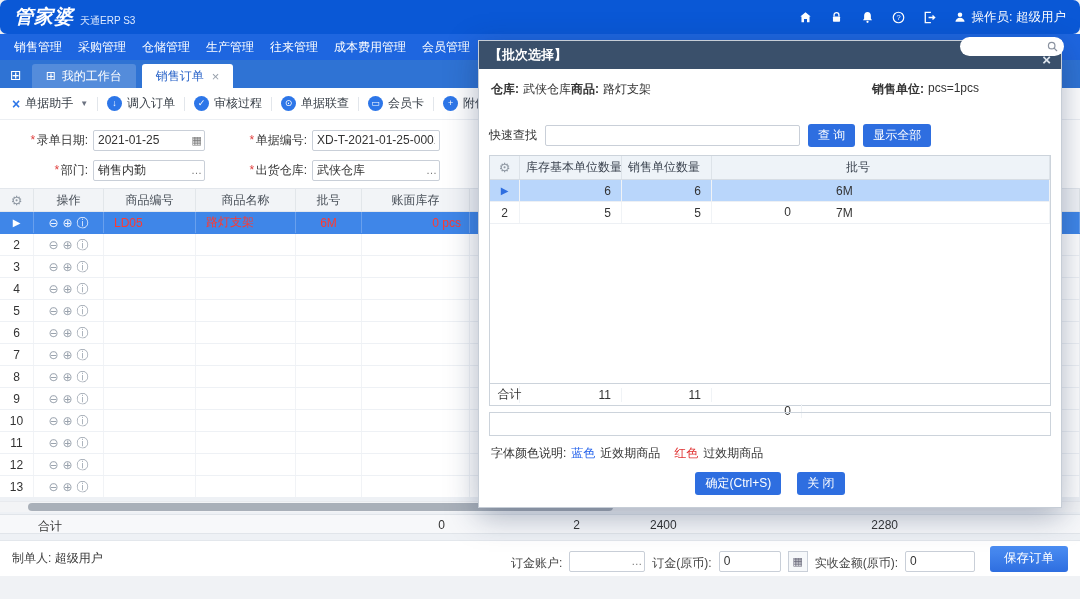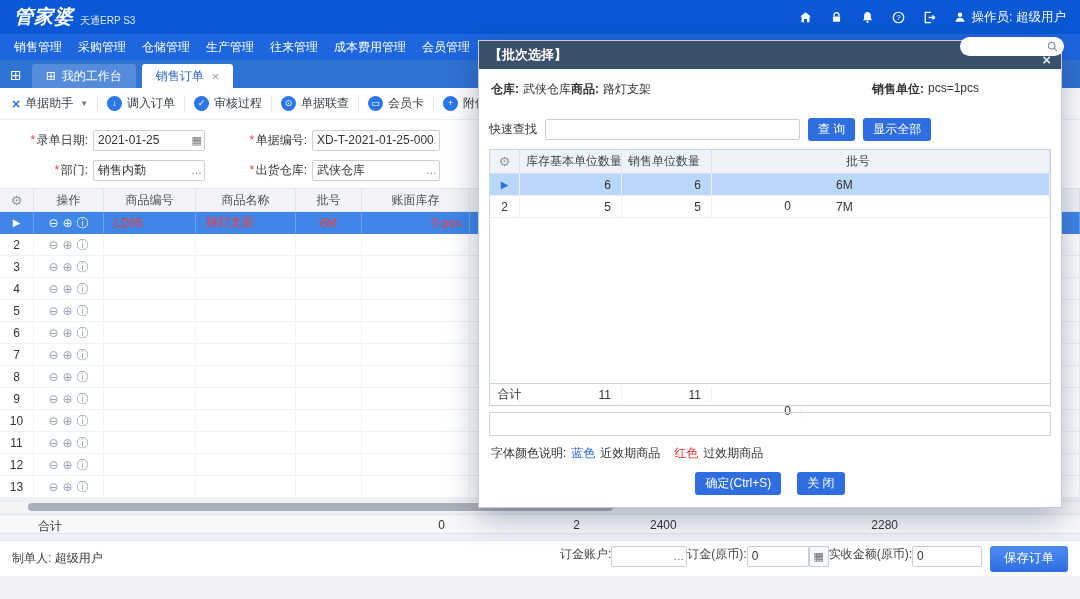--- a/index.html
+++ b/index.html
@@ -1,21 +1,21 @@
 <!DOCTYPE html>
 <html><head>
 <meta charset="utf-8">
 <style>
   * { box-sizing: border-box; margin: 0; padding: 0; }
   html,body { width:1080px; height:599px; }
   body { font-family:"Liberation Sans","DejaVu Sans",sans-serif; overflow:hidden; background:#eef1f5; }
   .screen { position:relative; width:1080px; height:599px; overflow:hidden; font-size:12px; color:#333; }
 
   
-  .topbar { position:absolute; top:0; left:0; right:0; height:34px; background:#0a58d6; display:flex; align-items:center; padding:0 14px; gap:6px; }
+  .topbar { position:absolute; top:0; left:0; right:0; height:34px; background:#0a58d6; display:flex; align-items:center; padding:0 14px; gap:6px;border-radius:7px; }
   .logo { color:#fff; font-weight:bold; font-style:italic; font-size:19px; letter-spacing:1px; }
   .product { color:#dce9ff; font-size:10px; align-self:flex-end; margin-bottom:6px; }
   .topbar-right { margin-left:auto; display:flex; align-items:center; gap:16px; color:#fff; }
   .tb-icon { display:flex; cursor:pointer; }
   .operator { font-size:12.5px; display:flex; align-items:center; gap:5px; }
 
   
   .menubar { position:absolute; top:34px; left:0; right:0; height:26px; background:#1e66e0; display:flex; align-items:center; padding:0 6px; }
   .menu-item { color:#fff; font-size:12px; padding:4px 8px; line-height:26px; cursor:pointer; white-space:nowrap; }
   .menu-item.active { box-shadow:inset 0 -2px 0 rgba(255,255,255,.75); }
@@ -79,32 +79,32 @@
   .hthumb { position:absolute; left:28px; top:1px; width:585px; height:8px; border-radius:4px; background:#a9b0b9; cursor:pointer; }
   .totalsrow { position:absolute; top:514px; left:0; width:1080px; height:20px; background:#f7f8fa; border-top:1px solid #e1e5ea; border-bottom:1px solid #e1e5ea; font-size:12px; color:#333; }
   .totalsrow span { position:absolute; top:3px; }
   .tl { left:38px; }
   .tv0 { left:385px; width:60px; text-align:right; }
   .tv1 { left:520px; width:60px; text-align:right; }
   .tv2 { left:650px; width:65px; text-align:left; }
   .tv3 { left:833px; width:65px; text-align:right; }
 
   .footerbar { position:absolute; top:540px; left:0; width:1080px; height:36px; background:#fff; border-top:1px solid #e3e7ec; display:flex; align-items:center; padding:0 12px; font-size:12px; color:#333; }
-  .f-right { margin-left:auto; display:flex; align-items:flex-start; }
+  .f-right { margin-left:auto; display:flex; align-items:flex-end; gap:7px; }
   .flab { color:#444; white-space:nowrap; }
   .mini-btn { width:20px; height:21px; border:1px solid #c9cfd8; background:#f6f8fa; color:#667; font-size:11px; display:flex; align-items:center; justify-content:center; cursor:pointer; }
   .save-btn { background:linear-gradient(#4b8df2,#2e6ee0); color:#fff; border:none; border-radius:3px; height:26px; padding:0 14px; font-size:12.5px; margin-left:8px; cursor:pointer; font-family:inherit; }
   .bottomstrip { position:absolute; top:576px; left:0; right:0; bottom:0; background:#f0f2f5; }
 
   
   .modal { position:absolute; left:478px; top:40px; width:584px; height:468px; background:#fff; border:1px solid #c6cdd6; box-shadow:0 8px 30px rgba(20,40,80,.35); z-index:30; display:flex; flex-direction:column; }
   .modal-title { height:28px; background:#3a506b; color:#fff; display:flex; align-items:center; padding:0 10px; font-size:13px; font-weight:bold; flex:0 0 28px; }
   .modal-close { margin-left:auto; align-self:flex-end; margin-bottom:2px; color:#dfe6ee; font-size:15px; cursor:pointer; line-height:1; }
   .modal-body { flex:1; display:flex; flex-direction:column; padding:8px 10px 10px; min-height:0; }
-  .m-inforow { display:flex; align-items:flex-end; font-size:12px; color:#333; padding:4px 2px 20px; }
+  .m-inforow { display:flex; align-items:flex-end; font-size:12px; color:#333; padding:4px 2px 26px; }
   .m-label { font-weight:bold; margin-right:4px; white-space:nowrap; }
   .m-val { white-space:nowrap; }
   .m-prod { display:flex; }
   .m-unit { margin-left:auto; margin-right:70px; display:flex; }
   .m-findrow { display:flex; align-items:center; gap:8px; padding-bottom:8px; }
   .m-find-input { width:255px; }
   .btn { background:#2e6ee0; color:#fff; border:none; border-radius:3px; height:23px; padding:0 10px; font-size:12px; cursor:pointer; font-family:inherit; white-space:nowrap; }
   .mtable { border:1px solid #ccd3db; flex:1; display:flex; flex-direction:column; min-height:0; }
   .mthead { display:flex; height:24px; background:#eef3f8; border-bottom:1px solid #d7dde4; flex:0 0 24px; }
   .mthead .mcell { display:flex; align-items:center; font-size:12px; color:#3c4450; border-right:1px solid #dde3e9; padding:0 6px; justify-content:flex-start; overflow:hidden; white-space:nowrap; }

